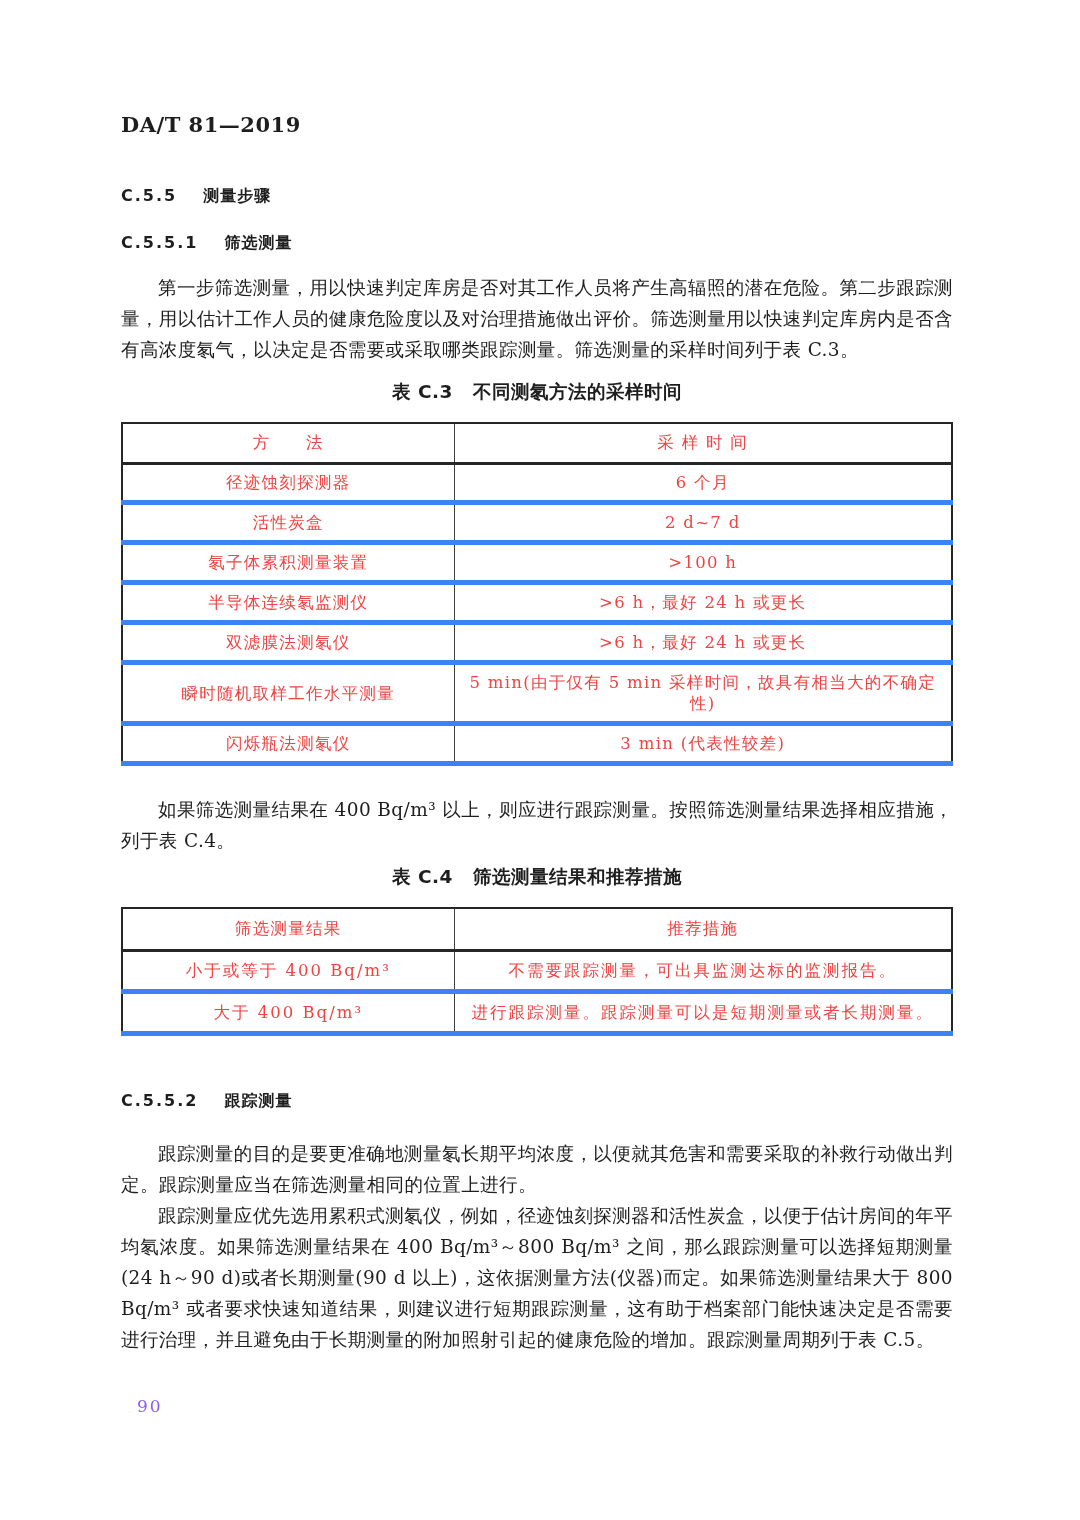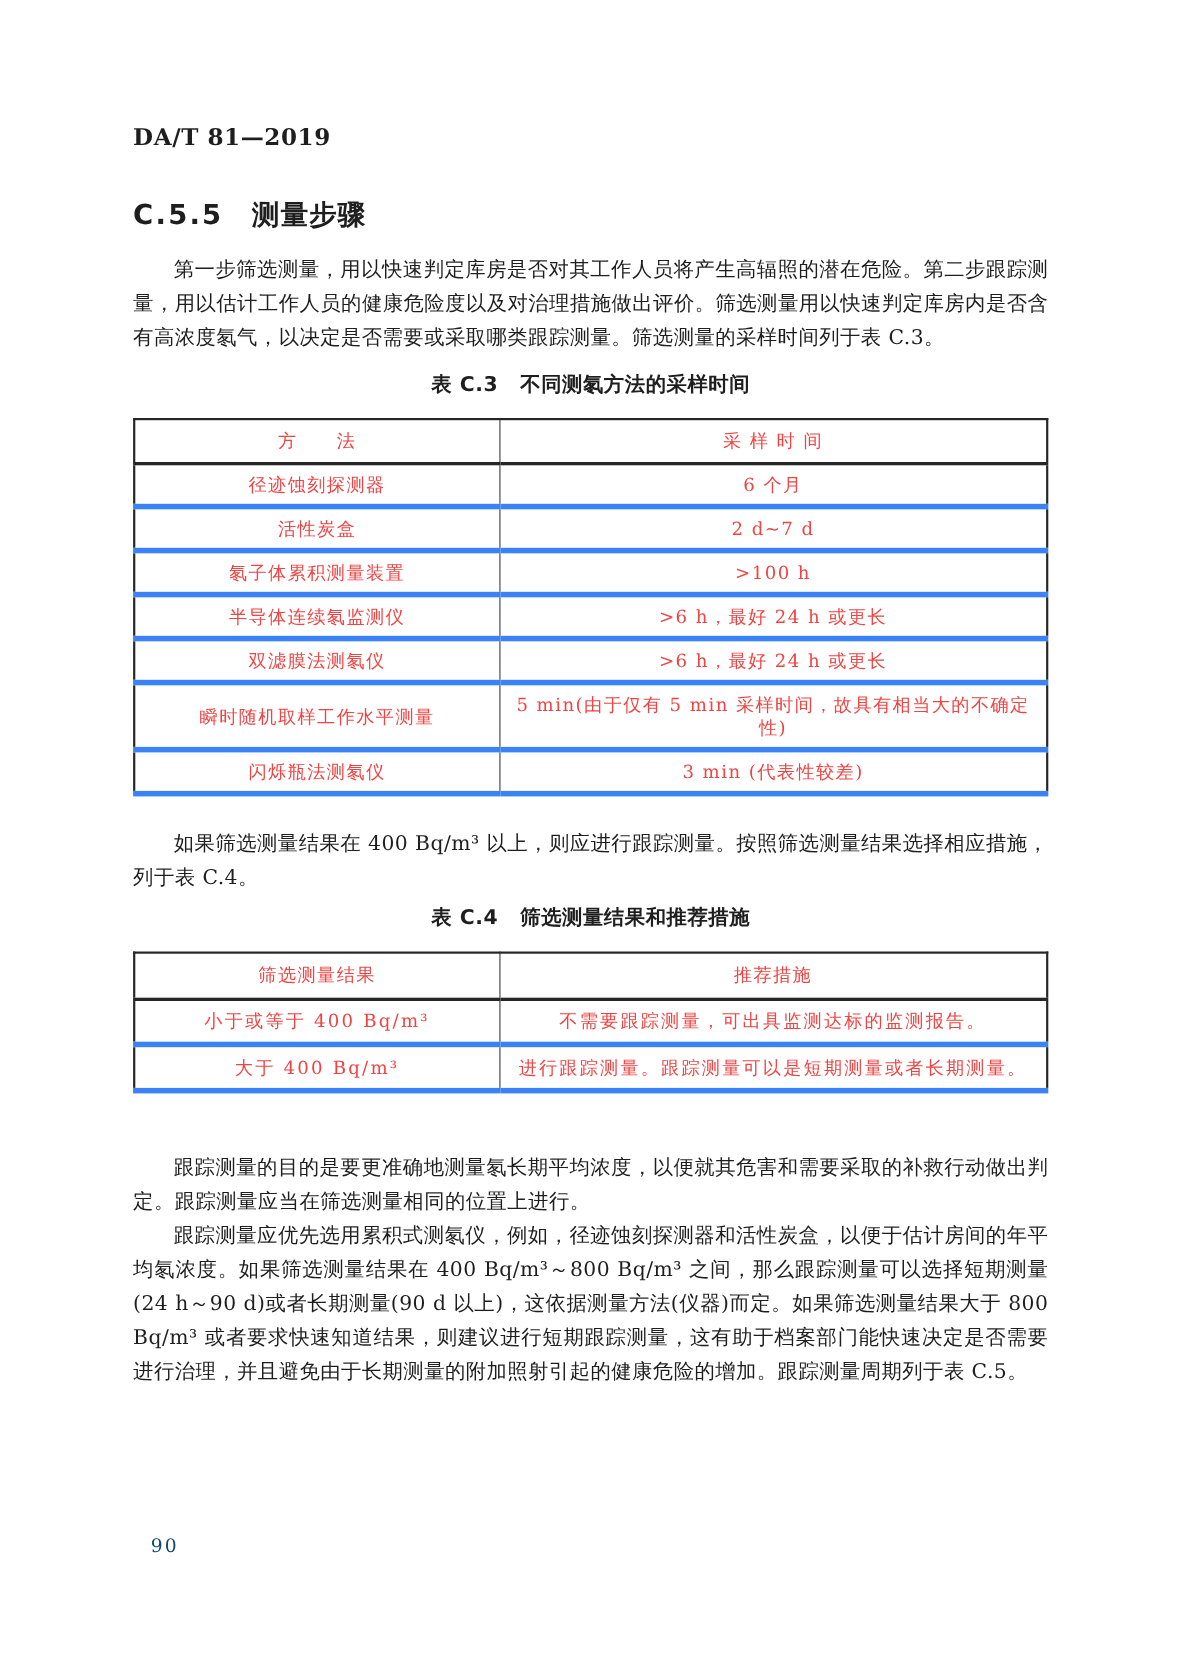--- a/index.html
+++ b/index.html
@@ -19,21 +19,21 @@
     padding: 112px 127px 0 121px;
   }
   .doc-code {
     font-size: 21px;
     font-weight: 600;
     letter-spacing: 0.5px;
     margin-bottom: 46px;
   }
   .sec-heading {
     font-family: "DejaVu Sans", "Liberation Sans", sans-serif;
-    font-size: 25px;
+    font-size: 16px;
     font-weight: bold;
     line-height: 26px;
     letter-spacing: 1px;
   }
   .sec-heading .sec-num { margin-right: 26px; letter-spacing: 2px; }
   .h-c55  { margin-bottom: 21px; }
   .h-c551 { margin-bottom: 16px; }
   .h-c552 { margin-bottom: 24px; }
   .para {
     font-size: 18.5px;
@@ -89,35 +89,38 @@
   table.c4 th { padding: 9px 6px; }
   table.c4 td { padding: 8px 13px; letter-spacing: 2px; }
   .tbl-c3 { margin-bottom: 28px; }
   .tbl-c4 { margin-bottom: 52px; }
   .footer-pageno {
     position: absolute;
     left: 137px;
     top: 1396px;
     font-size: 17px;
     letter-spacing: 2px;
-    color: #0c4a6e;
+    color: #8b5cf6;
   }
 </style>
 </head>
 <body>
 
 <div class="page">
   <div class="content">
 
     <div class="doc-code">DA/T 81—2019</div>
 
     <div class="sec-heading h-c55">
       <span class="sec-num">C.5.5</span><span>测量步骤</span>
     </div>
 
+    <div class="sec-heading h-c551">
+      <span class="sec-num">C.5.5.1</span><span>筛选测量</span>
+    </div>
 
     <p class="para p-screening">第一步筛选测量，用以快速判定库房是否对其工作人员将产生高辐照的潜在危险。第二步跟踪测量，用以估计工作人员的健康危险度以及对治理措施做出评价。筛选测量用以快速判定库房内是否含有高浓度氡气，以决定是否需要或采取哪类跟踪测量。筛选测量的采样时间列于表 C.3。</p>
 
     <div class="tbl-caption">
       <span class="cap-label">表 C.3</span><span>不同测氡方法的采样时间</span>
     </div>
 
     <table class="std-table tbl-c3">
       <thead>
         <tr>
@@ -175,20 +178,23 @@
           <td>小于或等于 400 Bq/m³</td>
           <td>不需要跟踪测量，可出具监测达标的监测报告。</td>
         </tr>
         <tr>
           <td>大于 400 Bq/m³</td>
           <td>进行跟踪测量。跟踪测量可以是短期测量或者长期测量。</td>
         </tr>
       </tbody>
     </table>
 
+    <div class="sec-heading h-c552">
+      <span class="sec-num">C.5.5.2</span><span>跟踪测量</span>
+    </div>
 
     <p class="para p-tracking1">跟踪测量的目的是要更准确地测量氡长期平均浓度，以便就其危害和需要采取的补救行动做出判定。跟踪测量应当在筛选测量相同的位置上进行。</p>
     <p class="para p-tracking2">跟踪测量应优先选用累积式测氡仪，例如，径迹蚀刻探测器和活性炭盒，以便于估计房间的年平均氡浓度。如果筛选测量结果在 400 Bq/m³～800 Bq/m³ 之间，那么跟踪测量可以选择短期测量(24 h～90 d)或者长期测量(90 d 以上)，这依据测量方法(仪器)而定。如果筛选测量结果大于 800 Bq/m³ 或者要求快速知道结果，则建议进行短期跟踪测量，这有助于档案部门能快速决定是否需要进行治理，并且避免由于长期测量的附加照射引起的健康危险的增加。跟踪测量周期列于表 C.5。</p>
 
   </div>
 
   <div class="footer-pageno">90</div>
 </div>
 
 </body></html>

